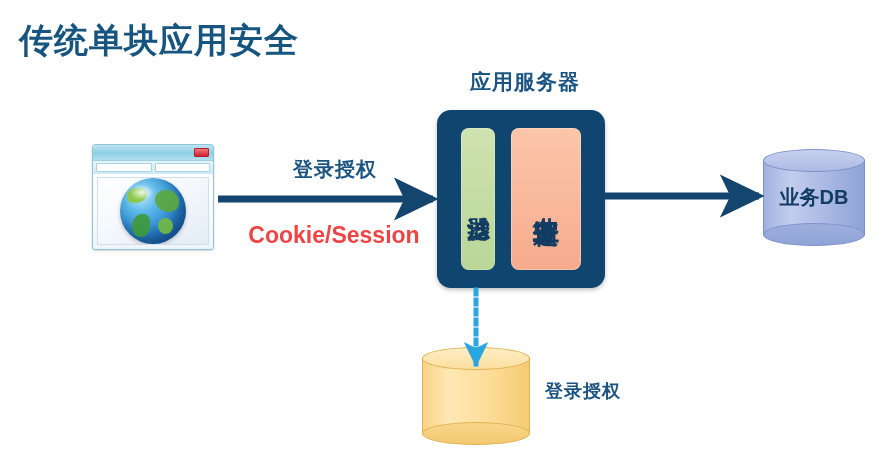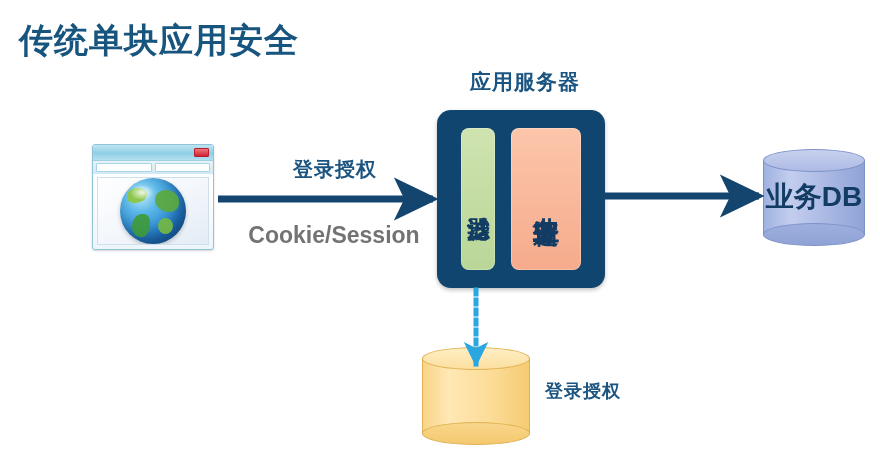--- a/index.html
+++ b/index.html
@@ -34,21 +34,21 @@
   }
 
   
   .lbl {
     position: absolute;
     font-weight: bold;
     white-space: nowrap;
     line-height: 1.15;
   }
   .lbl-navy   { color: #1b5480; }
-  .lbl-purple { color: #737373; }
+  .lbl-purple { color: #ef4444; }
 
   .lbl-appserver {
     left: 455px; top: 70px;
     width: 140px;
     text-align: center;
     font-size: 21px;
     letter-spacing: 1px;
   }
   .lbl-userpass {
     left: 245px; top: 158px;
@@ -207,21 +207,21 @@
     border-radius: 50%;
   }
   .cyl-top { top: 0; }
   .cyl-bottom { bottom: 0; }
   .cyl-label {
     position: absolute;
     left: 0; right: 0;
     top: 50%;
     transform: translateY(-52%);
     text-align: center;
-    font-size: 28px;
+    font-size: 20px;
     font-weight: bold;
     color: #123c63;
     letter-spacing: 0px;
     white-space: nowrap;
   }
 
   
   .db-biz { left: 763px; top: 149px; width: 102px; height: 97px; }
   .db-biz .cyl-body   { background: linear-gradient(90deg,#9fb2e0 0%, #c3cdee 26%, #a9b8e3 64%, #8fa3d6 100%); border-left:1px solid #7e92c9; border-right:1px solid #7e92c9; }
   .db-biz .cyl-top    { background: linear-gradient(180deg,#c7d1ef 0%, #aebae4 100%); border:1px solid #7e92c9; box-sizing:border-box; }

